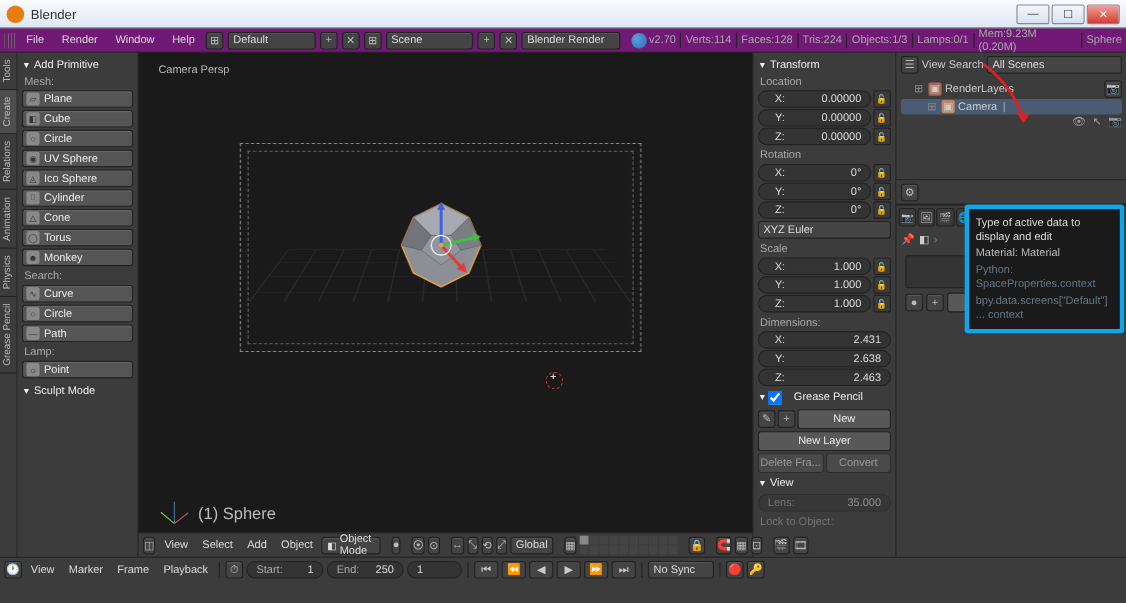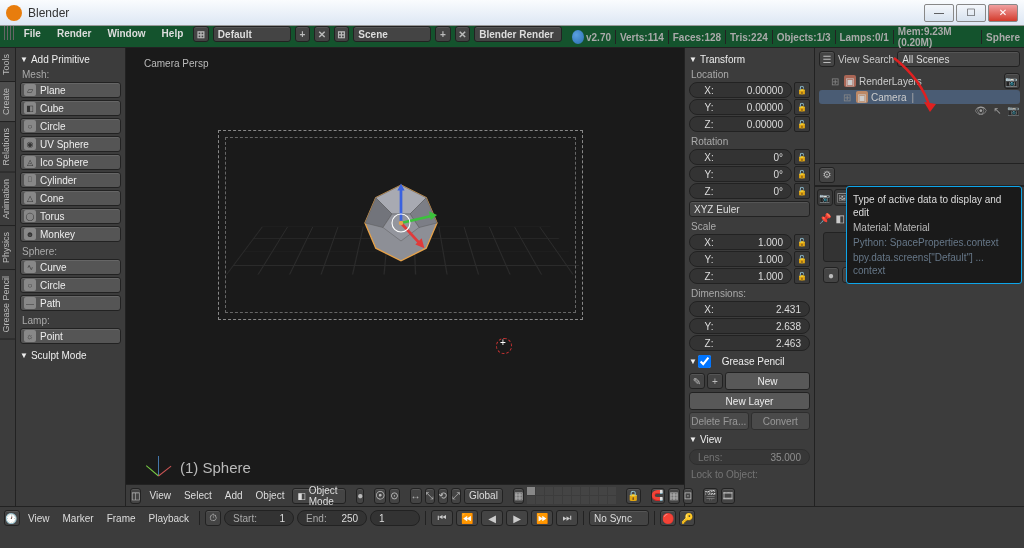--- a/index.html
+++ b/index.html
@@ -7,21 +7,21 @@
 
 
 .titlebar { height:26px; background:linear-gradient(#fafcfe,#dde7f4); display:flex; align-items:center; padding:0 6px; border-bottom:1px solid #999; }
 .titlebar .appicon { width:16px; height:16px; background:#e87d0d; border-radius:50%; margin-right:6px; }
 .titlebar span { color:#333; font-size:12px; }
 .winbtns { margin-left:auto; display:flex; }
 .winbtn { width:30px; height:18px; border:1px solid #888; background:linear-gradient(#f4f7fb,#d7e2ef); margin-left:2px; display:flex; align-items:center; justify-content:center; color:#333; border-radius:2px; }
 .winbtn.close { background:linear-gradient(#f0a0a0,#d43b2c); color:#fff; }
 
 
-.topbar { height:22px; background:#14532d; display:flex; align-items:flex-start; padding:0 4px; gap:4px; border-bottom:1px solid #222;font-weight:bold; }
+.topbar { height:22px; background:#701a75; display:flex; align-items:center; padding:0 4px; gap:4px; border-bottom:1px solid #222; }
 .topbar .mi { padding:2px 6px; color:#ddd; cursor:pointer; }
 .grip { width:10px; height:14px; background:repeating-linear-gradient(90deg,#666 0 1px,transparent 1px 3px); }
 .dd { background:#444; border:1px solid #222; border-radius:3px; height:16px; display:flex; align-items:center; padding:0 4px; color:#ddd; box-shadow:inset 0 1px 0 #555; }
 .ddicon { width:12px; height:12px; display:flex; align-items:center; justify-content:center; font-size:9px; }
 .sqbtn { width:16px; height:16px; background:#444; border:1px solid #222; border-radius:3px; display:flex; align-items:center; justify-content:center; color:#bbb; box-shadow:inset 0 1px 0 #555; }
 .statbar { display:flex; align-items:center; gap:2px; margin-left:6px; }
 .statbar .blogo { width:14px; height:14px; background:radial-gradient(circle at 35% 35%,#5aa0e0,#2a6db0); border-radius:50%; }
 .topinfo { color:#aaa; }
 
 
@@ -92,21 +92,21 @@
 
 .propsarea { flex:1; display:flex; flex-direction:column; position:relative; }
 .proptabs { height:22px; display:flex; align-items:center; gap:1px; padding:0 2px; border-top:1px solid #222; }
 .proptabs .pt { width:17px; height:17px; background:#3a3a3a; border:1px solid #222; border-radius:3px; display:flex; align-items:center; justify-content:center; font-size:9px; }
 .proptabs .pt.active { background:#555; }
 .breadcrumb { height:20px; display:flex; align-items:center; gap:4px; padding:0 4px; }
 .matpanel { padding:4px 8px; }
 .newrow { display:flex; align-items:center; gap:3px; margin-top:4px; }
 .newbtn { flex:1; background:#585858; border:1px solid #222; border-radius:3px; height:18px; display:flex; align-items:center; justify-content:center; color:#eee; }
 
-.tooltip { position:absolute; top:22px; right:2px; width:176px; background:#1a1a1a; border:1px solid #0ea5e9; border-radius:3px; padding:6px; color:#aaa; font-size:9px; line-height:1.3; z-index:20; }
+.tooltip { position:absolute; top:22px; right:2px; width:145px; background:#1a1a1a; border:4px solid #0ea5e9; border-radius:3px; padding:6px; color:#aaa; font-size:9px; line-height:1.3; z-index:20; }
 .tooltip .tline1 { color:#ddd; }
 .tooltip .tline2 { color:#bbb; margin-top:2px; }
 .tooltip .tline3,.tooltip .tline4 { color:#678; margin-top:2px; }
 
 .redarrow { position:absolute; top:50px; right:80px; z-index:30; pointer-events:none; }
 .sep { width:1px; height:14px; background:#222; margin:0 2px; }
 </style>
 </head>
 <body>
 
@@ -206,21 +206,21 @@
         <span>Cone</span>
       </div>
     <div class="shelfbtn">
         <span class="ico">◯</span>
         <span>Torus</span>
       </div>
     <div class="shelfbtn">
         <span class="ico">☻</span>
         <span>Monkey</span>
       </div>
-    <div class="sublabel">Sphere:</div>
+    <div class="sublabel">Search:</div>
     <div class="shelfbtn">
         <span class="ico">∿</span>
         <span>Curve</span>
       </div>
     <div class="shelfbtn">
         <span class="ico">○</span>
         <span>Circle</span>
       </div>
     <div class="shelfbtn">
         <span class="ico">―</span>

